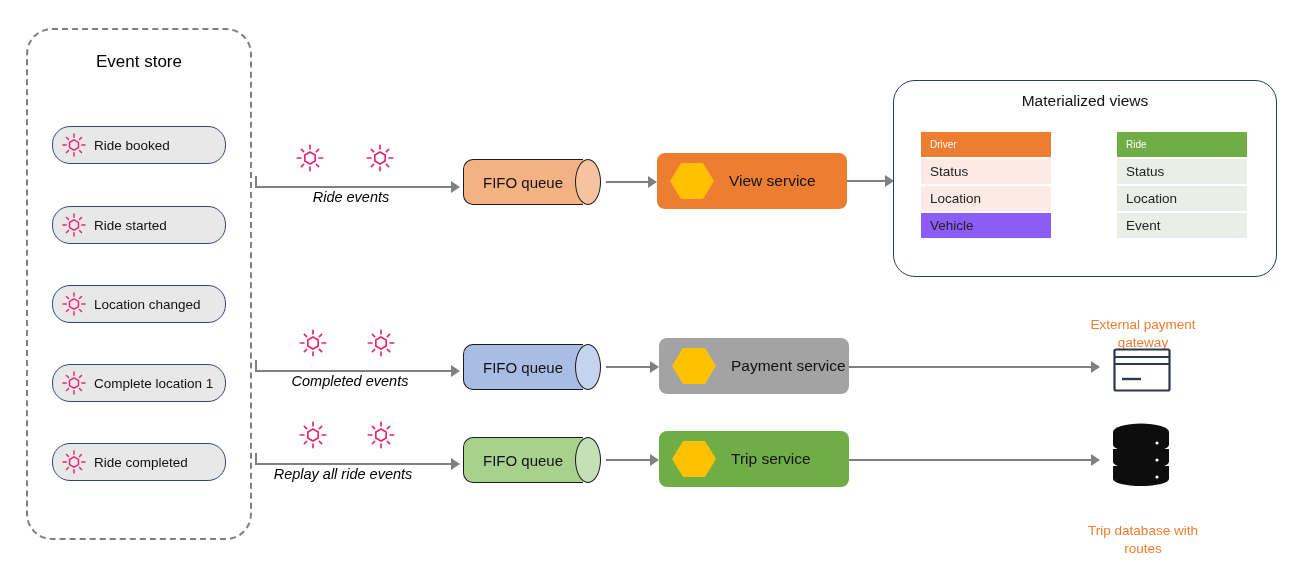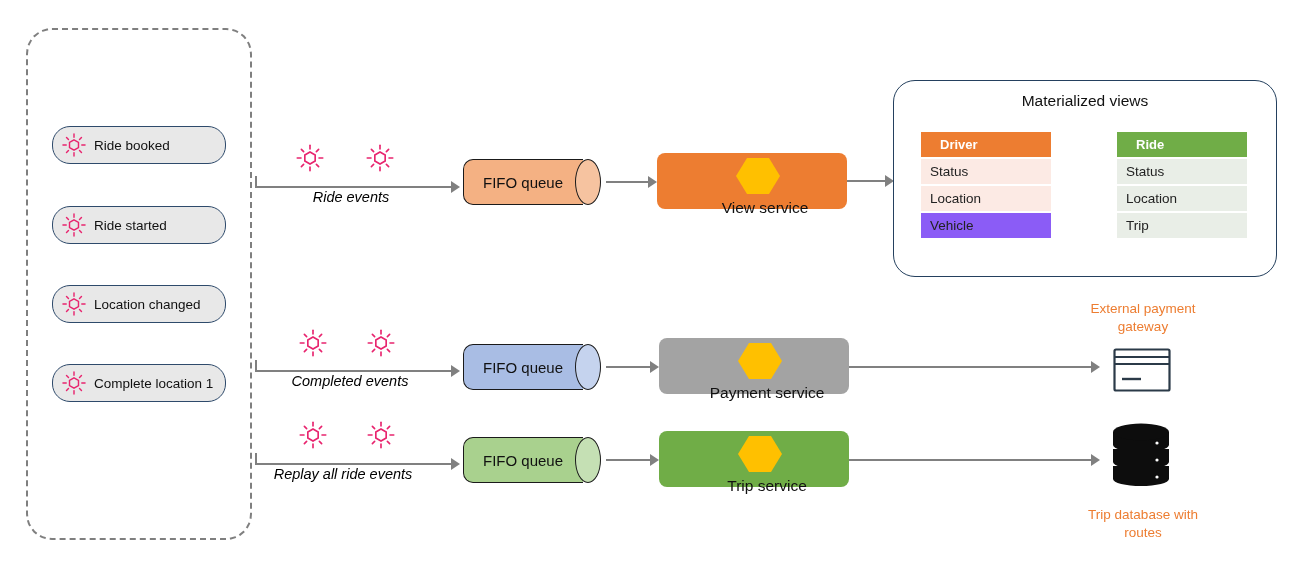--- a/index.html
+++ b/index.html
@@ -130,21 +130,20 @@
   }
 
   
   .service-box {
     height: 56px;
     border-radius: 8px;
     display: flex;
     align-items: center;
     box-sizing: border-box;
     padding-left: 12px;
-    flex-direction: column;
   }
   .service-label {
     font-size: 15.5px;
     color: #111;
     margin-left: 14px;
     white-space: nowrap;
   }
   .hexagon {
     width: 46px;
     height: 42px;
@@ -168,53 +167,55 @@
     width: 384px;
     text-align: center;
     font-size: 15.5px;
     color: #111;
   }
   .mv-table { position: absolute; width: 130px; }
   .mv-head {
     height: 25px;
     display: flex;
     align-items: center;
-    padding-left: 19px;
-    box-sizing: border-box;
-    font-size: 13px;
-    font-weight: bold;
+    padding-left: 9px;
+    box-sizing: border-box;
+    font-size: 10px;
+    font-weight: normal;
     color: #ffffff;
   }
   .mv-row {
     height: 25px;
     display: flex;
     align-items: center;
     padding-left: 9px;
     box-sizing: border-box;
     font-size: 13.5px;
     color: #222;
     margin-top: 2px;
   }
 
   
   .endpoint-label {
     color: #ED7D31;
     font-size: 13.5px;
     text-align: center;
     line-height: 1.35;
+    margin-top: 16px;
   }
   .card-icon { width: 58px; height: 44px; }
   .db-icon { width: 60px; height: 66px; }
 </style>
 </head>
 <body>
 
 <div class="canvas">
 
   <div class="abs" id="event-store"></div>
+  <div class="abs" id="event-store-title">Event store</div>
 
   <div class="abs event-item" style="top:126px">
     <svg class="burst" viewBox="0 0 40 40">
       <g stroke="#E8246E" stroke-width="2.2" stroke-linecap="round" fill="none">
         <polygon points="20,12 26.9,16 26.9,24 20,28 13.1,24 13.1,16"></polygon>
         <line x1="20" y1="3" x2="20" y2="8"></line>
         <line x1="20" y1="32" x2="20" y2="37"></line>
         <line x1="3" y1="20" x2="8" y2="20"></line>
         <line x1="32" y1="20" x2="37" y2="20"></line>
         <line x1="8.5" y1="8.5" x2="11.5" y2="11.5"></line>
@@ -270,20 +271,36 @@
           <line x1="32" y1="20" x2="37" y2="20"></line>
         <line x1="8.5" y1="8.5" x2="11.5" y2="11.5"></line>
           <line x1="28.5" y1="28.5" x2="31.5" y2="31.5"></line>
         <line x1="31.5" y1="8.5" x2="28.5" y2="11.5"></line>
           <line x1="11.5" y1="28.5" x2="8.5" y2="31.5"></line>
       </g>
     </svg>
     <span class="event-item-label">Complete location 1</span>
   </div>
 
+  <div class="abs event-item" style="top:443px">
+    <svg class="burst" viewBox="0 0 40 40">
+      <g stroke="#E8246E" stroke-width="2.2" stroke-linecap="round" fill="none">
+        <polygon points="20,12 26.9,16 26.9,24 20,28 13.1,24 13.1,16"></polygon>
+        <line x1="20" y1="3" x2="20" y2="8"></line>
+          <line x1="20" y1="32" x2="20" y2="37"></line>
+        <line x1="3" y1="20" x2="8" y2="20"></line>
+          <line x1="32" y1="20" x2="37" y2="20"></line>
+        <line x1="8.5" y1="8.5" x2="11.5" y2="11.5"></line>
+          <line x1="28.5" y1="28.5" x2="31.5" y2="31.5"></line>
+        <line x1="31.5" y1="8.5" x2="28.5" y2="11.5"></line>
+          <line x1="11.5" y1="28.5" x2="8.5" y2="31.5"></line>
+      </g>
+    </svg>
+    <span class="event-item-label">Ride completed</span>
+  </div>
 
   <div class="abs stub" style="left:255px; top:176px; height:12px"></div>
   <div class="abs arrow-line" style="left:255px; top:186px; width:196px"></div>
   <div class="abs arrow-head" style="left:451px; top:181px"></div>
   <div class="abs flow-label" style="left:251px; top:189px; width:200px">Ride events</div>
 
   <svg class="abs burst mid" style="left:295px; top:143px" viewBox="0 0 40 40">
     <g stroke="#E8246E" stroke-width="2.2" stroke-linecap="round" fill="none">
       <polygon points="20,12 26.9,16 26.9,24 20,28 13.1,24 13.1,16"></polygon>
       <line x1="20" y1="3" x2="20" y2="8"></line>
@@ -438,21 +455,21 @@
     <div class="mv-head" style="background:#ED7D31">Driver</div>
     <div class="mv-row" style="background:#FCEAE4">Status</div>
     <div class="mv-row" style="background:#FCEAE4">Location</div>
     <div class="mv-row" style="background:#8b5cf6">Vehicle</div>
   </div>
 
   <div class="abs mv-table" style="left:1117px; top:132px">
     <div class="mv-head" style="background:#70AD47">Ride</div>
     <div class="mv-row" style="background:#E9EEE7">Status</div>
     <div class="mv-row" style="background:#E9EEE7">Location</div>
-    <div class="mv-row" style="background:#E9EEE7">Trip</div>
+    <div class="mv-row" style="background:#E9EEE7">Event</div>
   </div>
 
   <div class="abs endpoint-label" style="left:1072px; top:300px; width:142px">External payment gateway</div>
   <svg class="abs card-icon" style="left:1113px; top:348px" viewBox="0 0 58 44">
     <rect x="1.5" y="1.5" width="55" height="41" rx="1.5" fill="#ffffff" stroke="#2b3a48" stroke-width="2.2"></rect>
     <line x1="1.5" y1="9" x2="56.5" y2="9" stroke="#2b3a48" stroke-width="2.2"></line>
     <line x1="1.5" y1="16" x2="56.5" y2="16" stroke="#2b3a48" stroke-width="2.2"></line>
     <line x1="9" y1="31" x2="28" y2="31" stroke="#2b3a48" stroke-width="2.4"></line>
   </svg>
 

